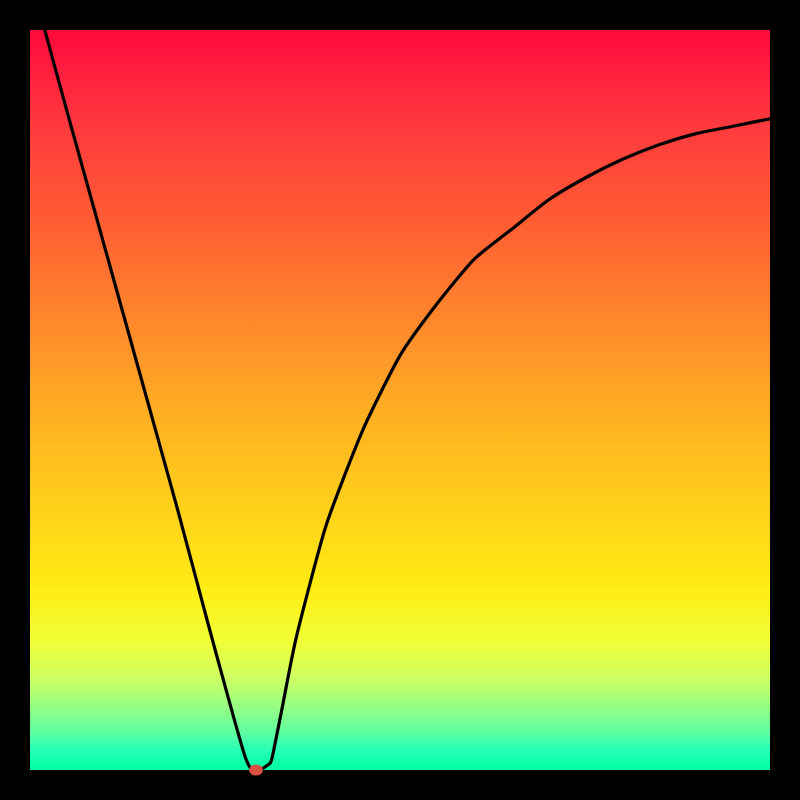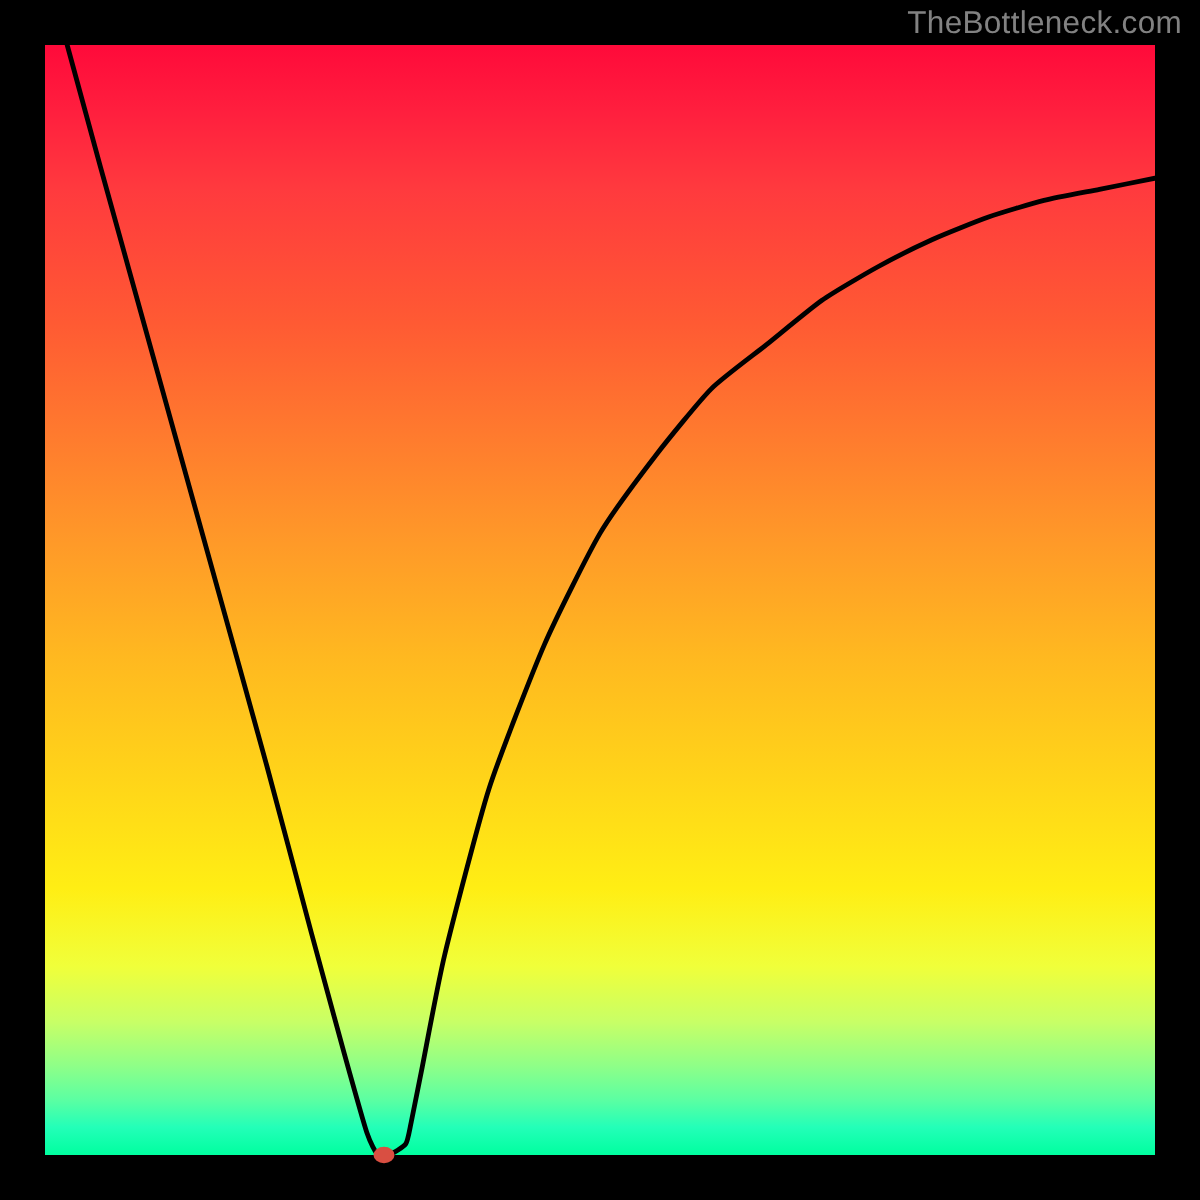--- a/index.html
+++ b/index.html
@@ -66,20 +66,19 @@
     left: 0;
     top: 0;
     width: 740px;
     height: 740px;
   }
 </style>
 </head>
 <body>
 
 <div class="frame">
-  <div class="watermark">TheBottleneck.com</div>
   <div class="plot">
     <svg class="curve" viewBox="0 0 740 740" preserveAspectRatio="none">
       <path id="curve-path" fill="none" stroke="#000" stroke-width="3.2" stroke-linejoin="round" stroke-linecap="round" d="M 14.80 0.00 C 17.02 8.14, 31.08 59.94, 37.00 81.40 C 42.92 102.86, 66.60 187.96, 74.00 214.60 C 81.40 241.24, 103.60 321.16, 111.00 347.80 C 118.40 374.44, 141.34 456.58, 148.00 481.00 C 154.66 505.42, 172.42 572.76, 177.60 592.00 C 182.78 611.24, 196.10 660.08, 199.80 673.40 C 203.50 686.72, 212.38 718.54, 214.60 725.20 C 216.82 731.86, 220.52 738.52, 222.00 740.00 C 223.48 741.48, 227.55 740.74, 229.40 740.00 C 231.25 739.26, 239.02 734.82, 240.50 732.60 C 241.98 730.38, 243.09 722.98, 244.20 717.80 C 245.31 712.62, 249.38 691.90, 251.60 680.80 C 253.82 669.70, 261.96 625.30, 266.40 606.80 C 270.84 588.30, 289.34 516.52, 296.00 495.80 C 302.66 475.08, 325.60 416.62, 333.00 399.60 C 340.40 382.58, 362.60 338.18, 370.00 325.60 C 377.40 313.02, 399.60 283.42, 407.00 273.80 C 414.40 264.18, 436.60 236.80, 444.00 229.40 C 451.40 222.00, 473.60 205.72, 481.00 199.80 C 488.40 193.88, 510.60 175.38, 518.00 170.20 C 525.40 165.02, 547.60 152.07, 555.00 148.00 C 562.40 143.93, 584.60 132.83, 592.00 129.50 C 599.40 126.17, 621.60 117.29, 629.00 114.70 C 636.40 112.11, 658.60 105.45, 666.00 103.60 C 673.40 101.75, 695.60 97.68, 703.00 96.20 C 710.40 94.72, 736.30 89.54, 740.00 88.80"></path>
     </svg>
     <div id="marker" class="marker" style="left: 225.7px; top: 740px; background: rgb(217, 79, 66);"></div>
   </div>
 </div>
 
 </body></html>

